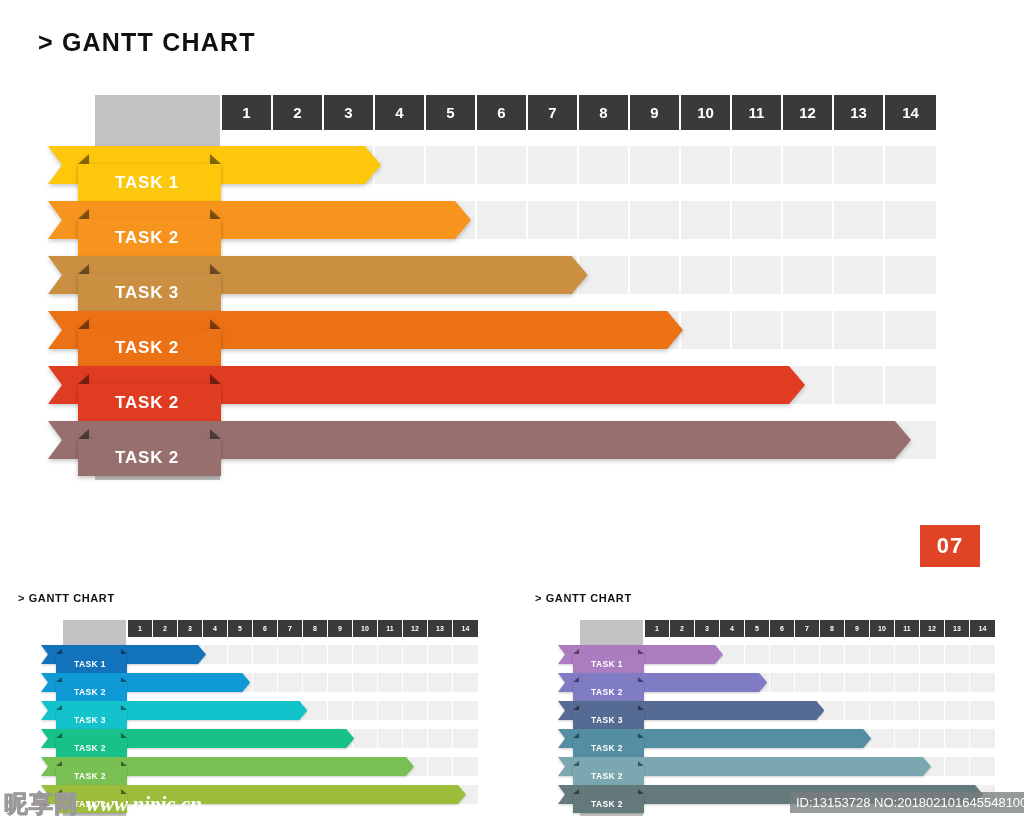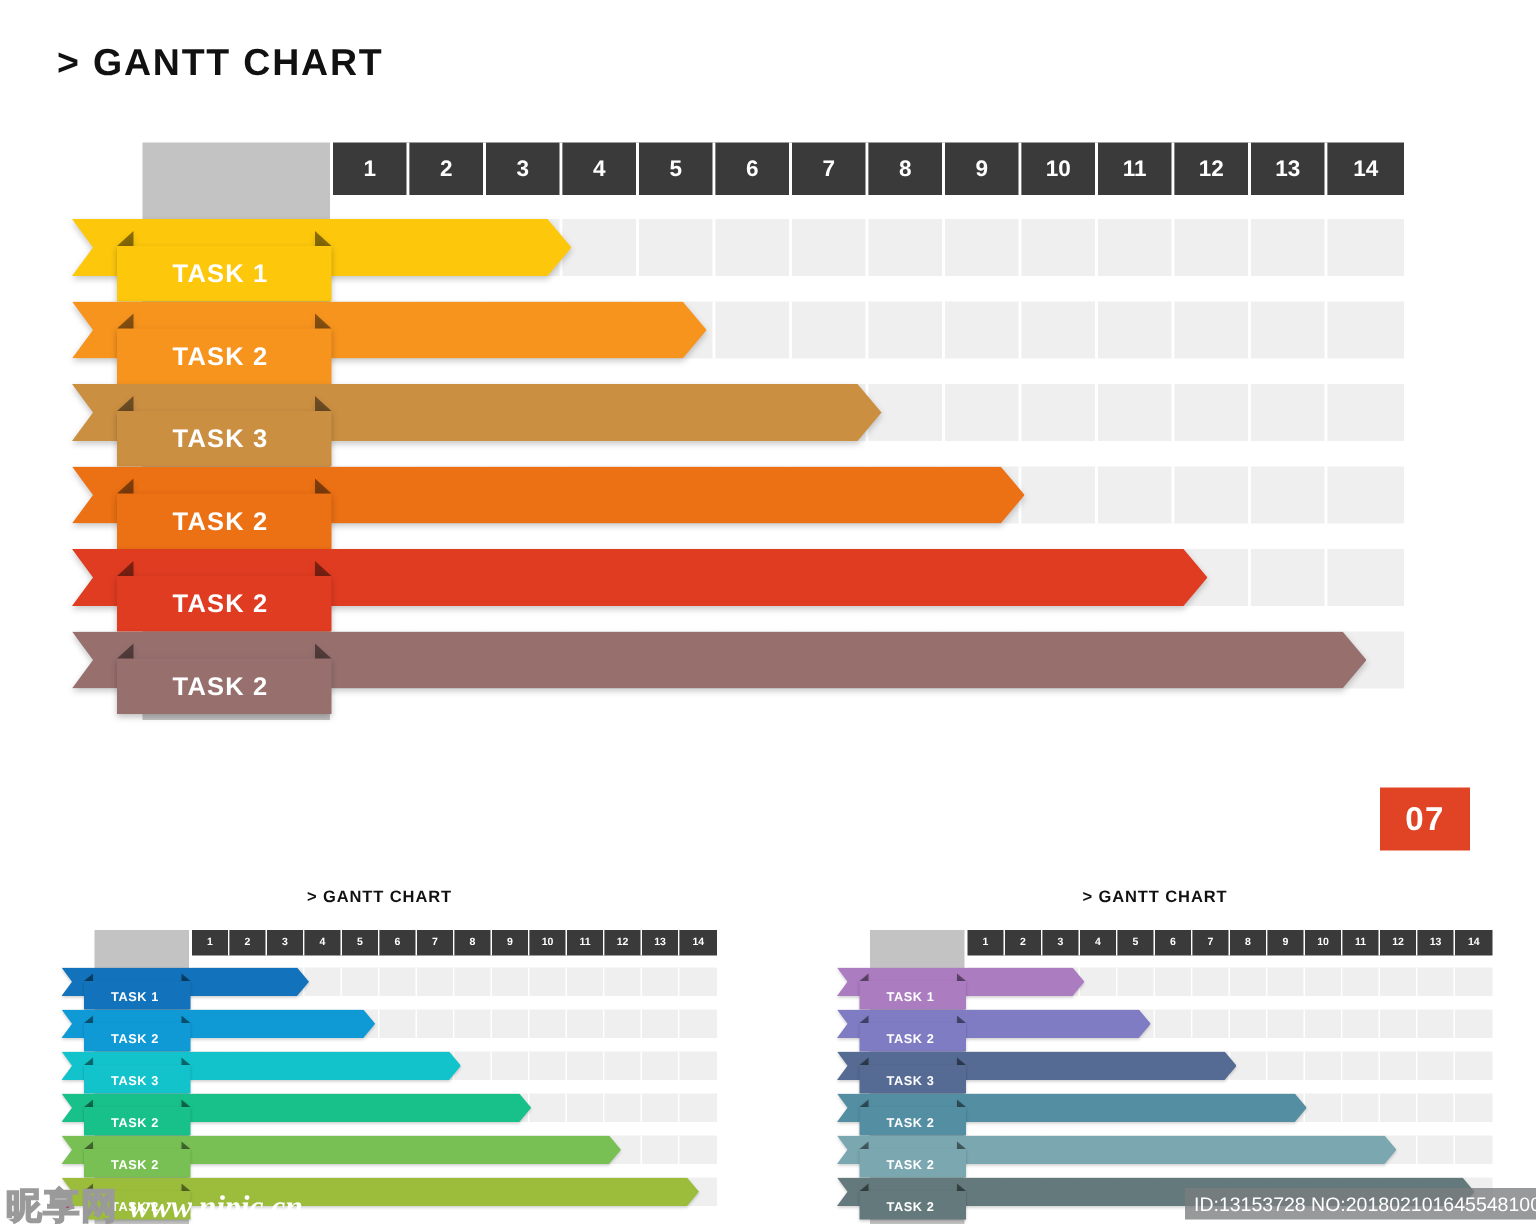--- a/index.html
+++ b/index.html
@@ -5,21 +5,21 @@
   * { box-sizing: border-box; margin: 0; padding: 0; }
   html, body {
     width: 1024px; height: 821px;
     background: #ffffff;
     font-family: "Liberation Sans", sans-serif;
     overflow: hidden;
     position: relative;
   }
 
   
-  .page { position: relative; width: 1024px; height: 821px; text-align: center; }
+  .page { position: relative; width: 1024px; height: 821px; }
 
   .main-title {
     position: absolute; left: 38px; top: 28px;
     font-size: 25px; font-weight: bold; letter-spacing: 1.2px;
     color: #111111; white-space: nowrap;
   }
 
   .gantt-main { position: absolute; left: 0; top: 95px; width: 1024px; height: 400px; }
 
   

